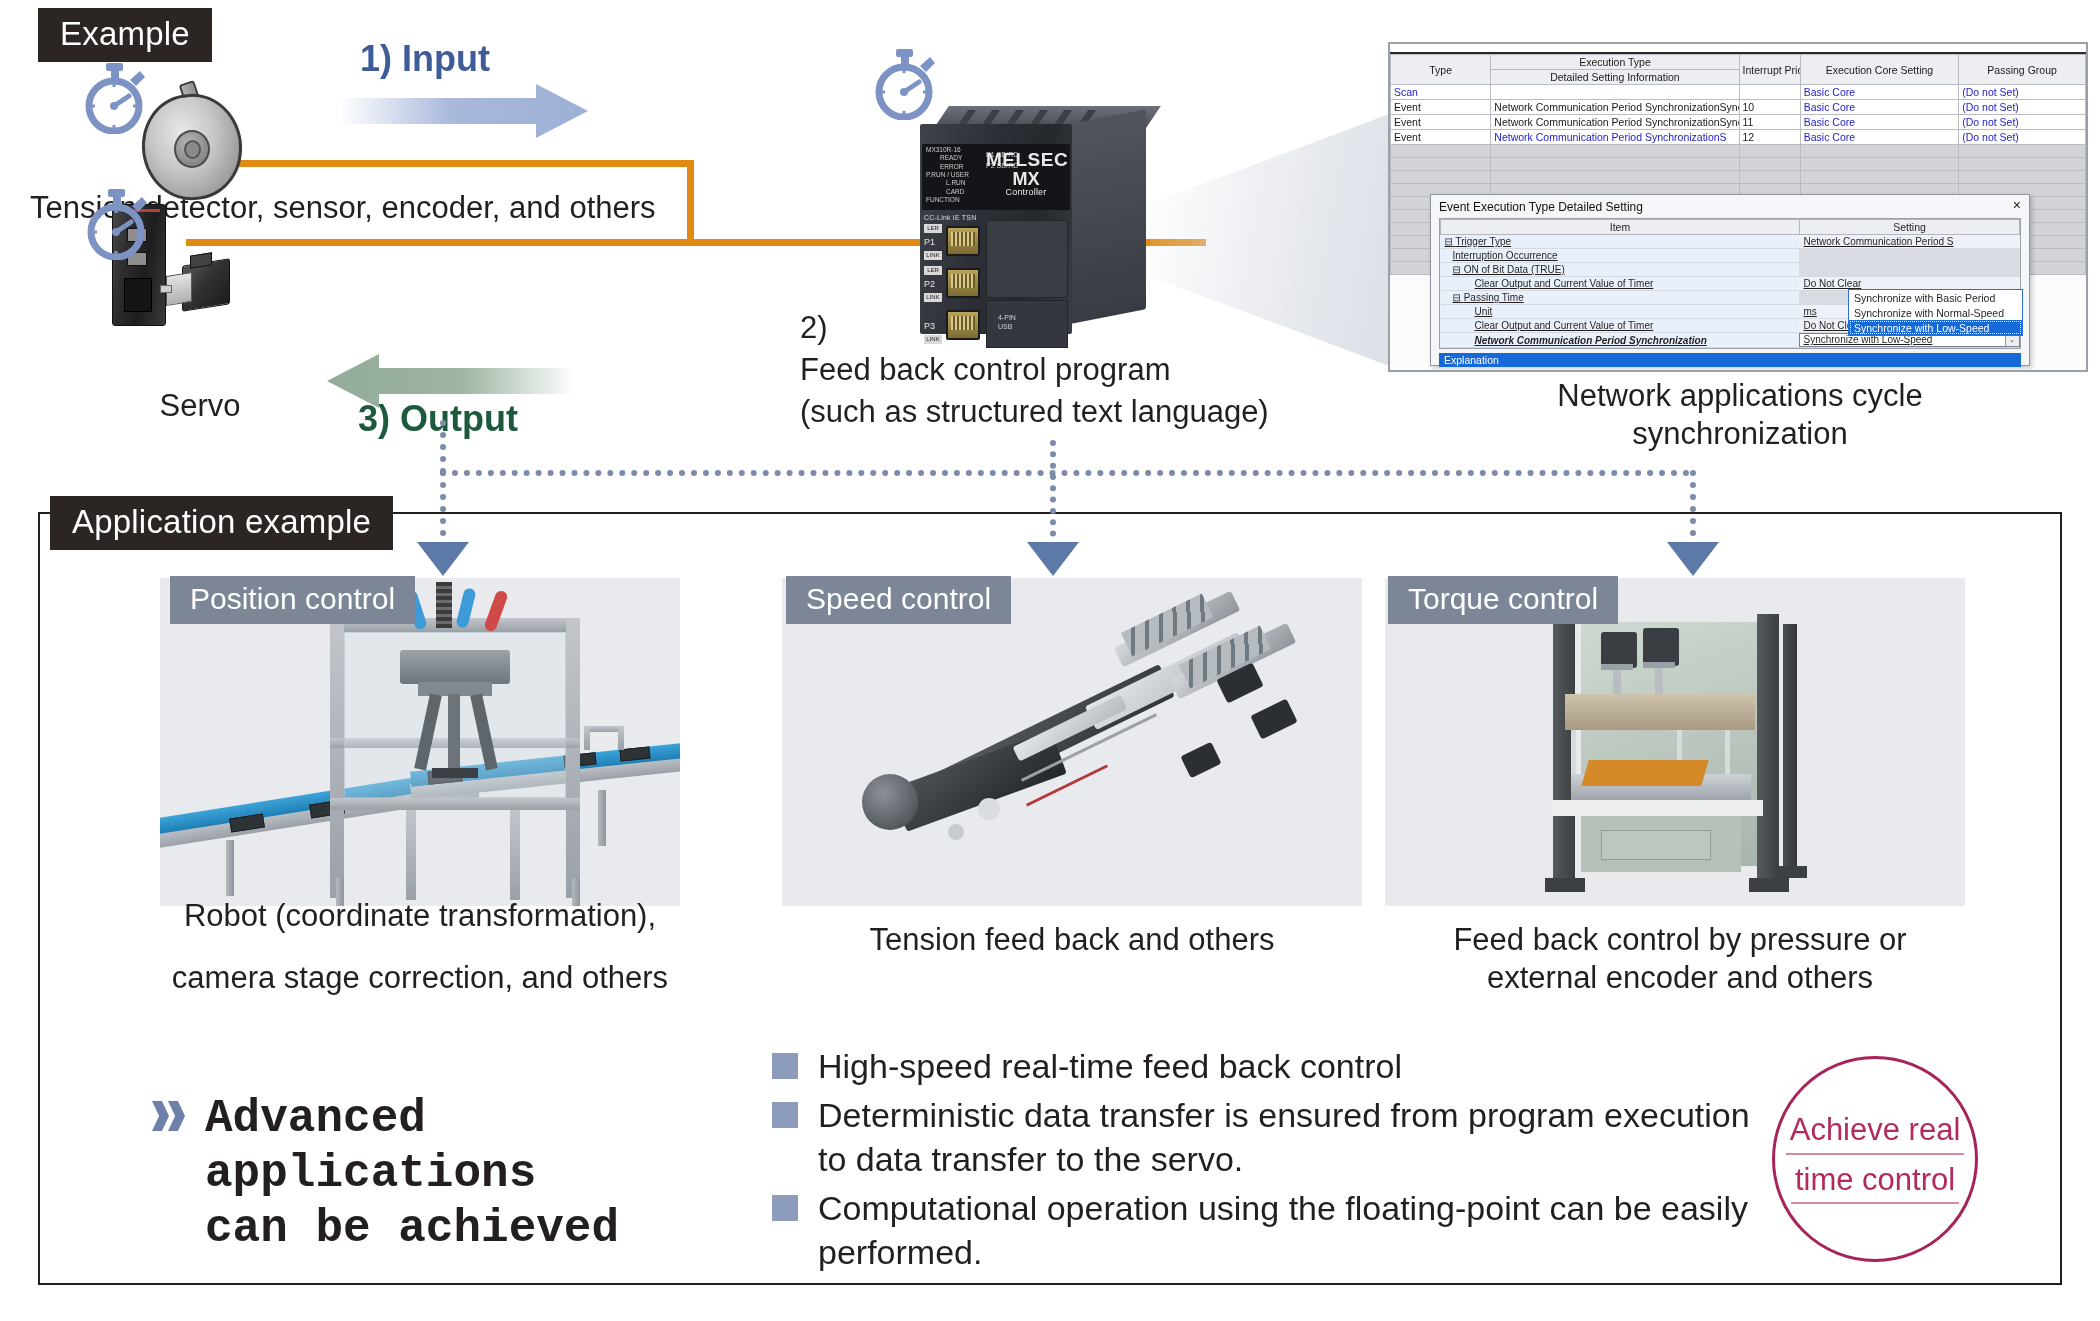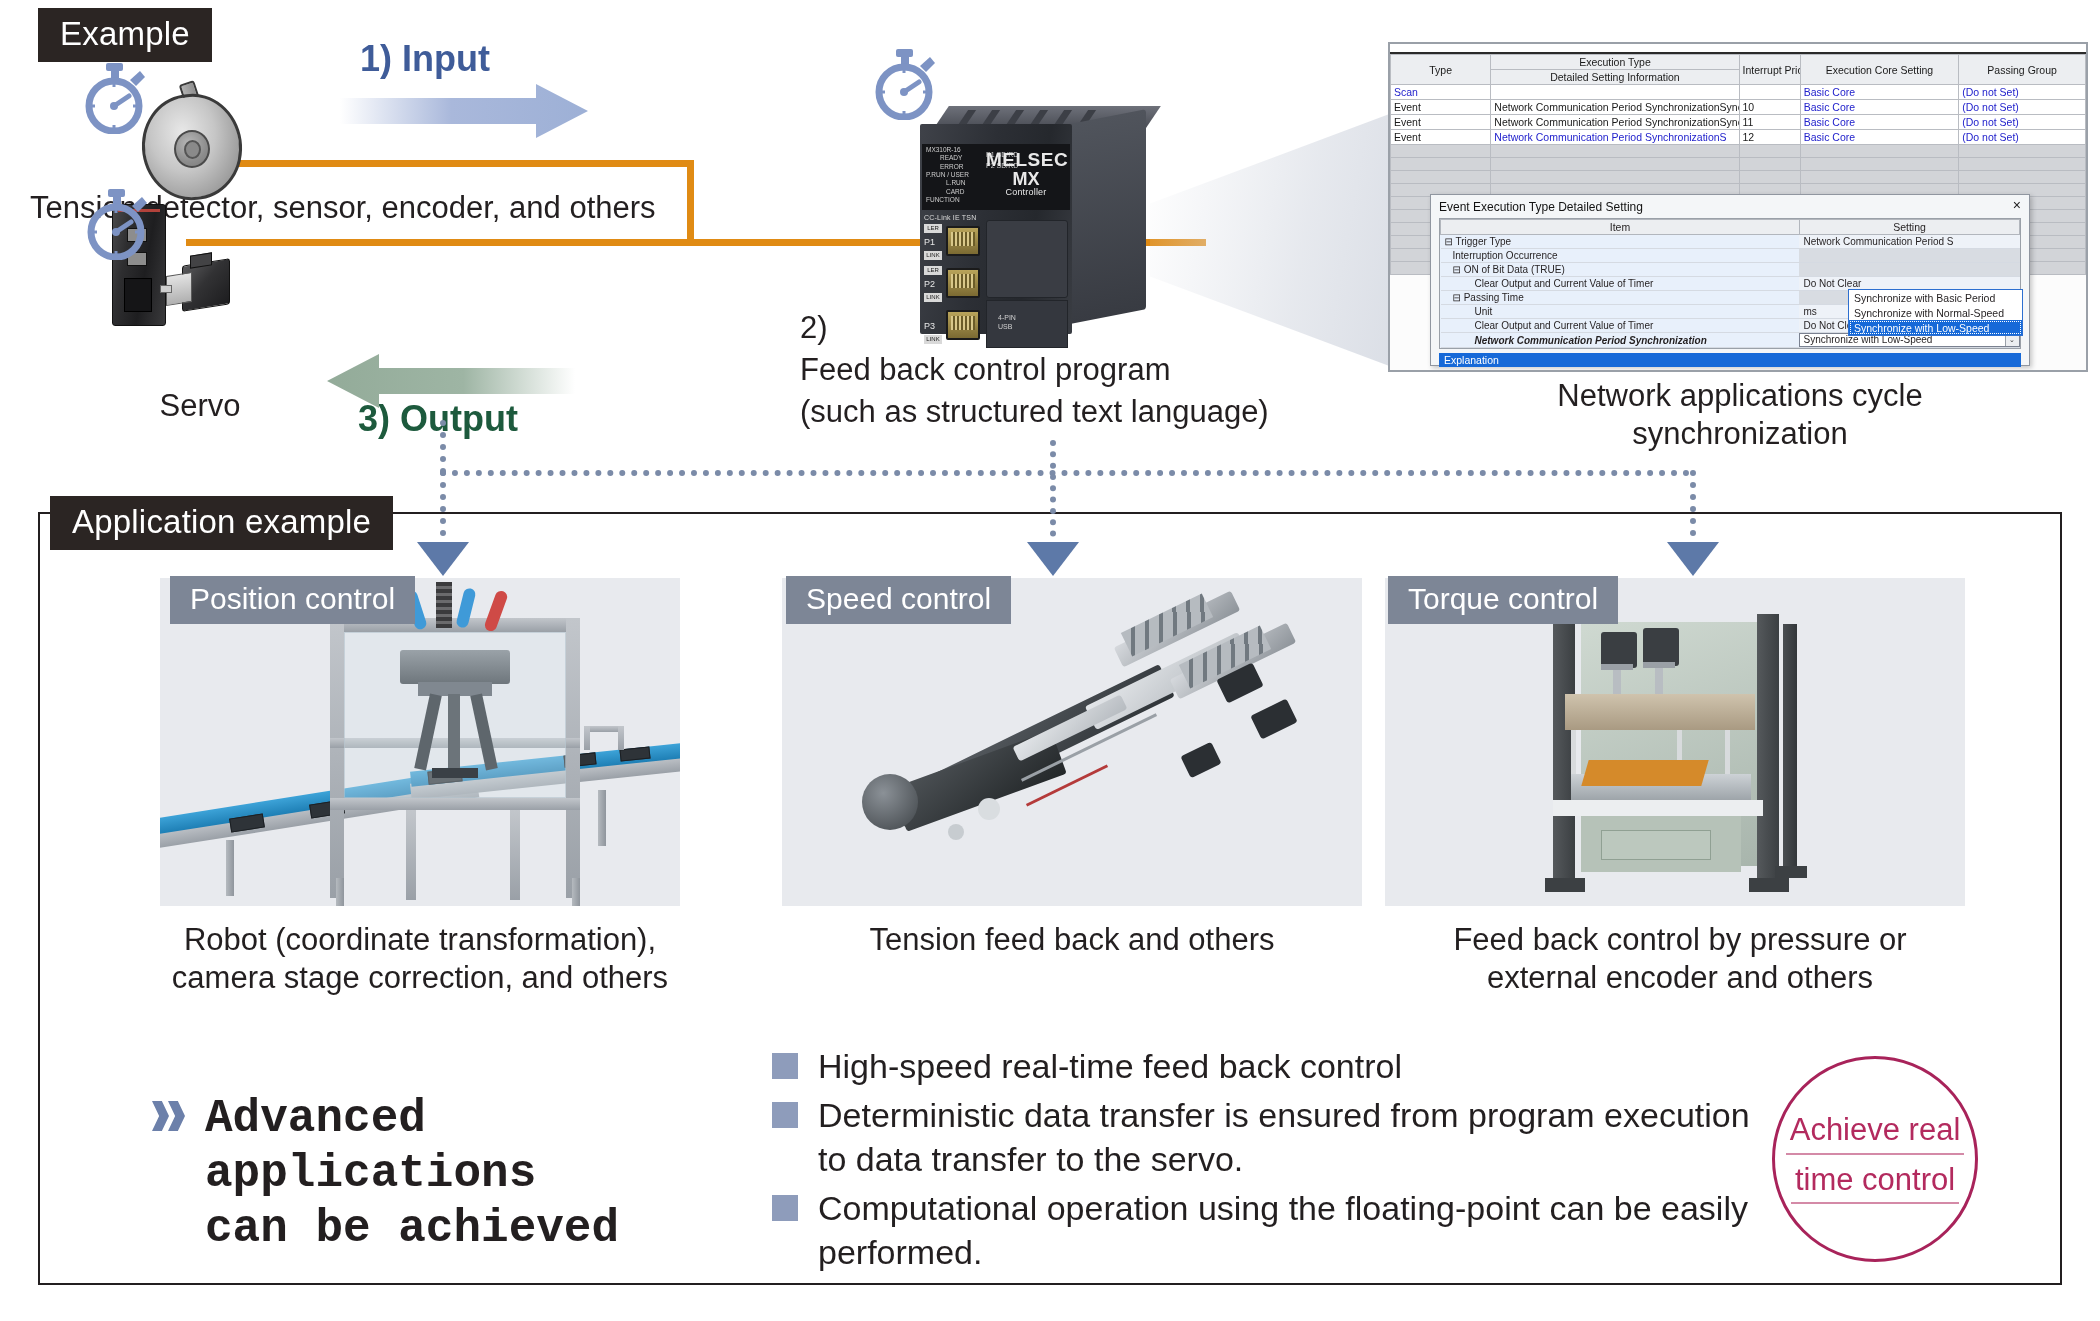--- a/index.html
+++ b/index.html
@@ -199,21 +199,21 @@
   #dlg {
     position:absolute; left:40px; top:150px; width:600px; height:172px;
     background:#f4f6f8; border:1px solid #9096a0; box-shadow:2px 2px 5px rgba(0,0,0,.22);
     z-index:20;
   }
   #dlg .ttl { font-size:12px; padding:5px 8px 4px 8px; color:#121212; }
   #dlg .x { position:absolute; right:8px; top:3px; font-size:14px; color:#222; line-height:1; }
   #dlg .inner { margin:0 8px; border:1px solid #9aa0a8; background:#e8f0fb; }
   #dlg table { width:100%; border-collapse:collapse; table-layout:fixed; }
   #dlg th { background:#eceef1; border:1px solid #b2b6bd; font-size:10.5px; font-weight:400; padding:1px; }
-  #dlg td { border-bottom:1px solid #d5dae2; font-size:10px; padding:1px 4px; height:13px; white-space:nowrap; overflow:hidden; }
+  #dlg td { border-bottom:1px solid #d5dae2; font-size:10px; padding:1px 4px; height:13px; white-space:nowrap; overflow:hidden;text-decoration:underline; }
   #dlg td.k { background:#e8f0fb; }
   #dlg td.v { background:#eef2f8; }
   #dlg td.vg { background:#d8dce2; }
   #dlg .ind1{ padding-left:12px; } #dlg .ind3{ padding-left:34px; }
   #dlg .bolditalic { font-weight:bold; font-style:italic; }
   #dlg .expl-hd { margin:4px 8px 0 8px; background:#1669d8; color:#fff; font-size:10.5px; padding:1px 5px; }
   #dlg .expl-bd { margin:0 8px; font-size:9px; line-height:1.25; color:#1a1a1a; padding:3px 5px 0 5px; }
   
   #dd {
     position:absolute; left:458px; top:245px; width:175px; z-index:26;
@@ -697,21 +697,21 @@
 
     <div class="leg" style="left:176px; top:300px; width:8px; height:28px;"></div>
     <div class="leg" style="left:412px; top:300px; width:8px; height:28px;"></div>
     <div class="leg" style="left:66px; top:262px; width:8px; height:56px;"></div>
     <div class="leg" style="left:438px; top:212px; width:8px; height:56px;"></div>
     <div class="rail" style="left:424px; top:148px; width:40px; height:6px;"></div>
     <div class="rail" style="left:424px; top:148px; width:6px; height:24px;"></div>
     <div class="rail" style="left:458px; top:148px; width:6px; height:24px;"></div>
   </div>
   <div class="grey-tag" style="left:170px; top:576px;">Position control</div>
-  <div class="caption" style="left:60px; top:920px; width:720px;">Robot (coordinate transformation),</div>
+  <div class="caption" style="left:60px; top:896px; width:720px;">Robot (coordinate transformation),</div>
   <div class="caption" style="left:60px; top:958px; width:720px;">camera stage correction, and others</div>
 
   <div class="photo" style="left:782px; top:578px; width:580px; height:328px;">
     <div class="darkpart" style="left:100px; top:150px; width:300px; height:36px; transform:rotate(-26deg);"></div>
     <div class="lightpart" style="left:300px; top:90px; width:170px; height:26px; transform:rotate(-26deg);"></div>
     <div class="darkpart" style="left:330px; top:40px; width:130px; height:22px; transform:rotate(-26deg); background:linear-gradient(160deg,#d6d9dd,#8e949a);"></div>
     <div class="darkpart" style="left:386px; top:72px; width:130px; height:22px; transform:rotate(-26deg); background:linear-gradient(160deg,#d6d9dd,#8e949a);"></div>
     <div style="position:absolute; left:340px; top:34px; width:90px; height:26px; background:repeating-linear-gradient(115deg,#b6bbc0 0 10px,#717980 10px 14px); transform:rotate(-26deg);"></div>
     <div style="position:absolute; left:398px; top:66px; width:90px; height:26px; background:repeating-linear-gradient(115deg,#b6bbc0 0 10px,#717980 10px 14px); transform:rotate(-26deg);"></div>
     <div class="darkpart" style="left:112px; top:180px; width:170px; height:46px; transform:rotate(-20deg); background:linear-gradient(160deg,#4e5357,#232729);"></div>

